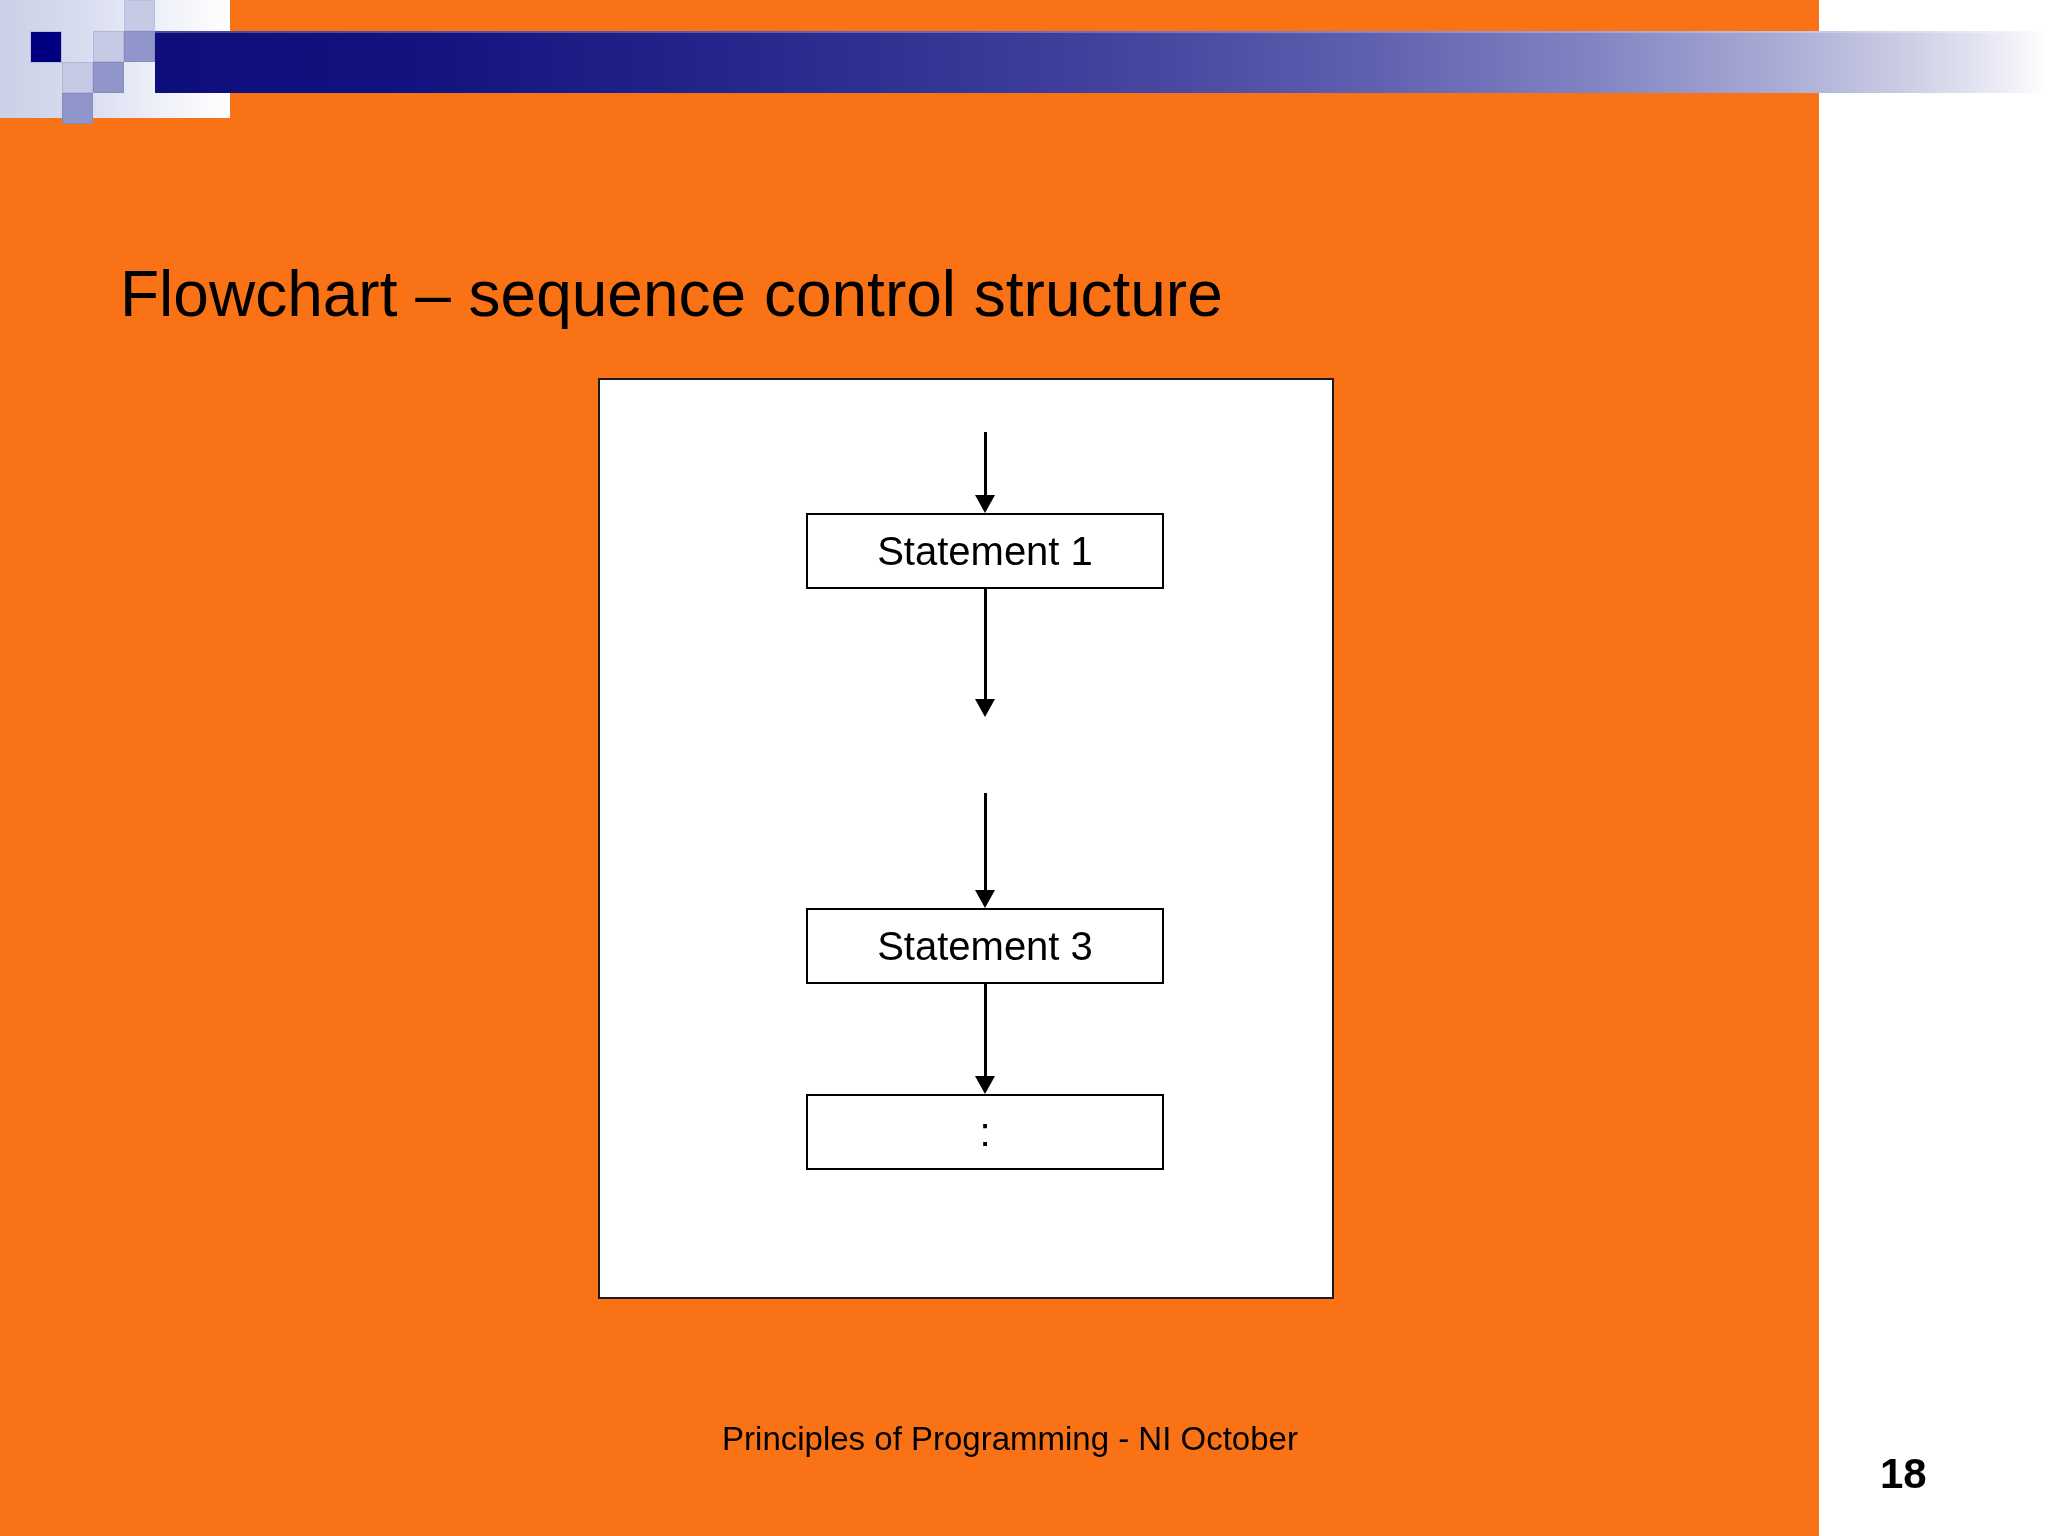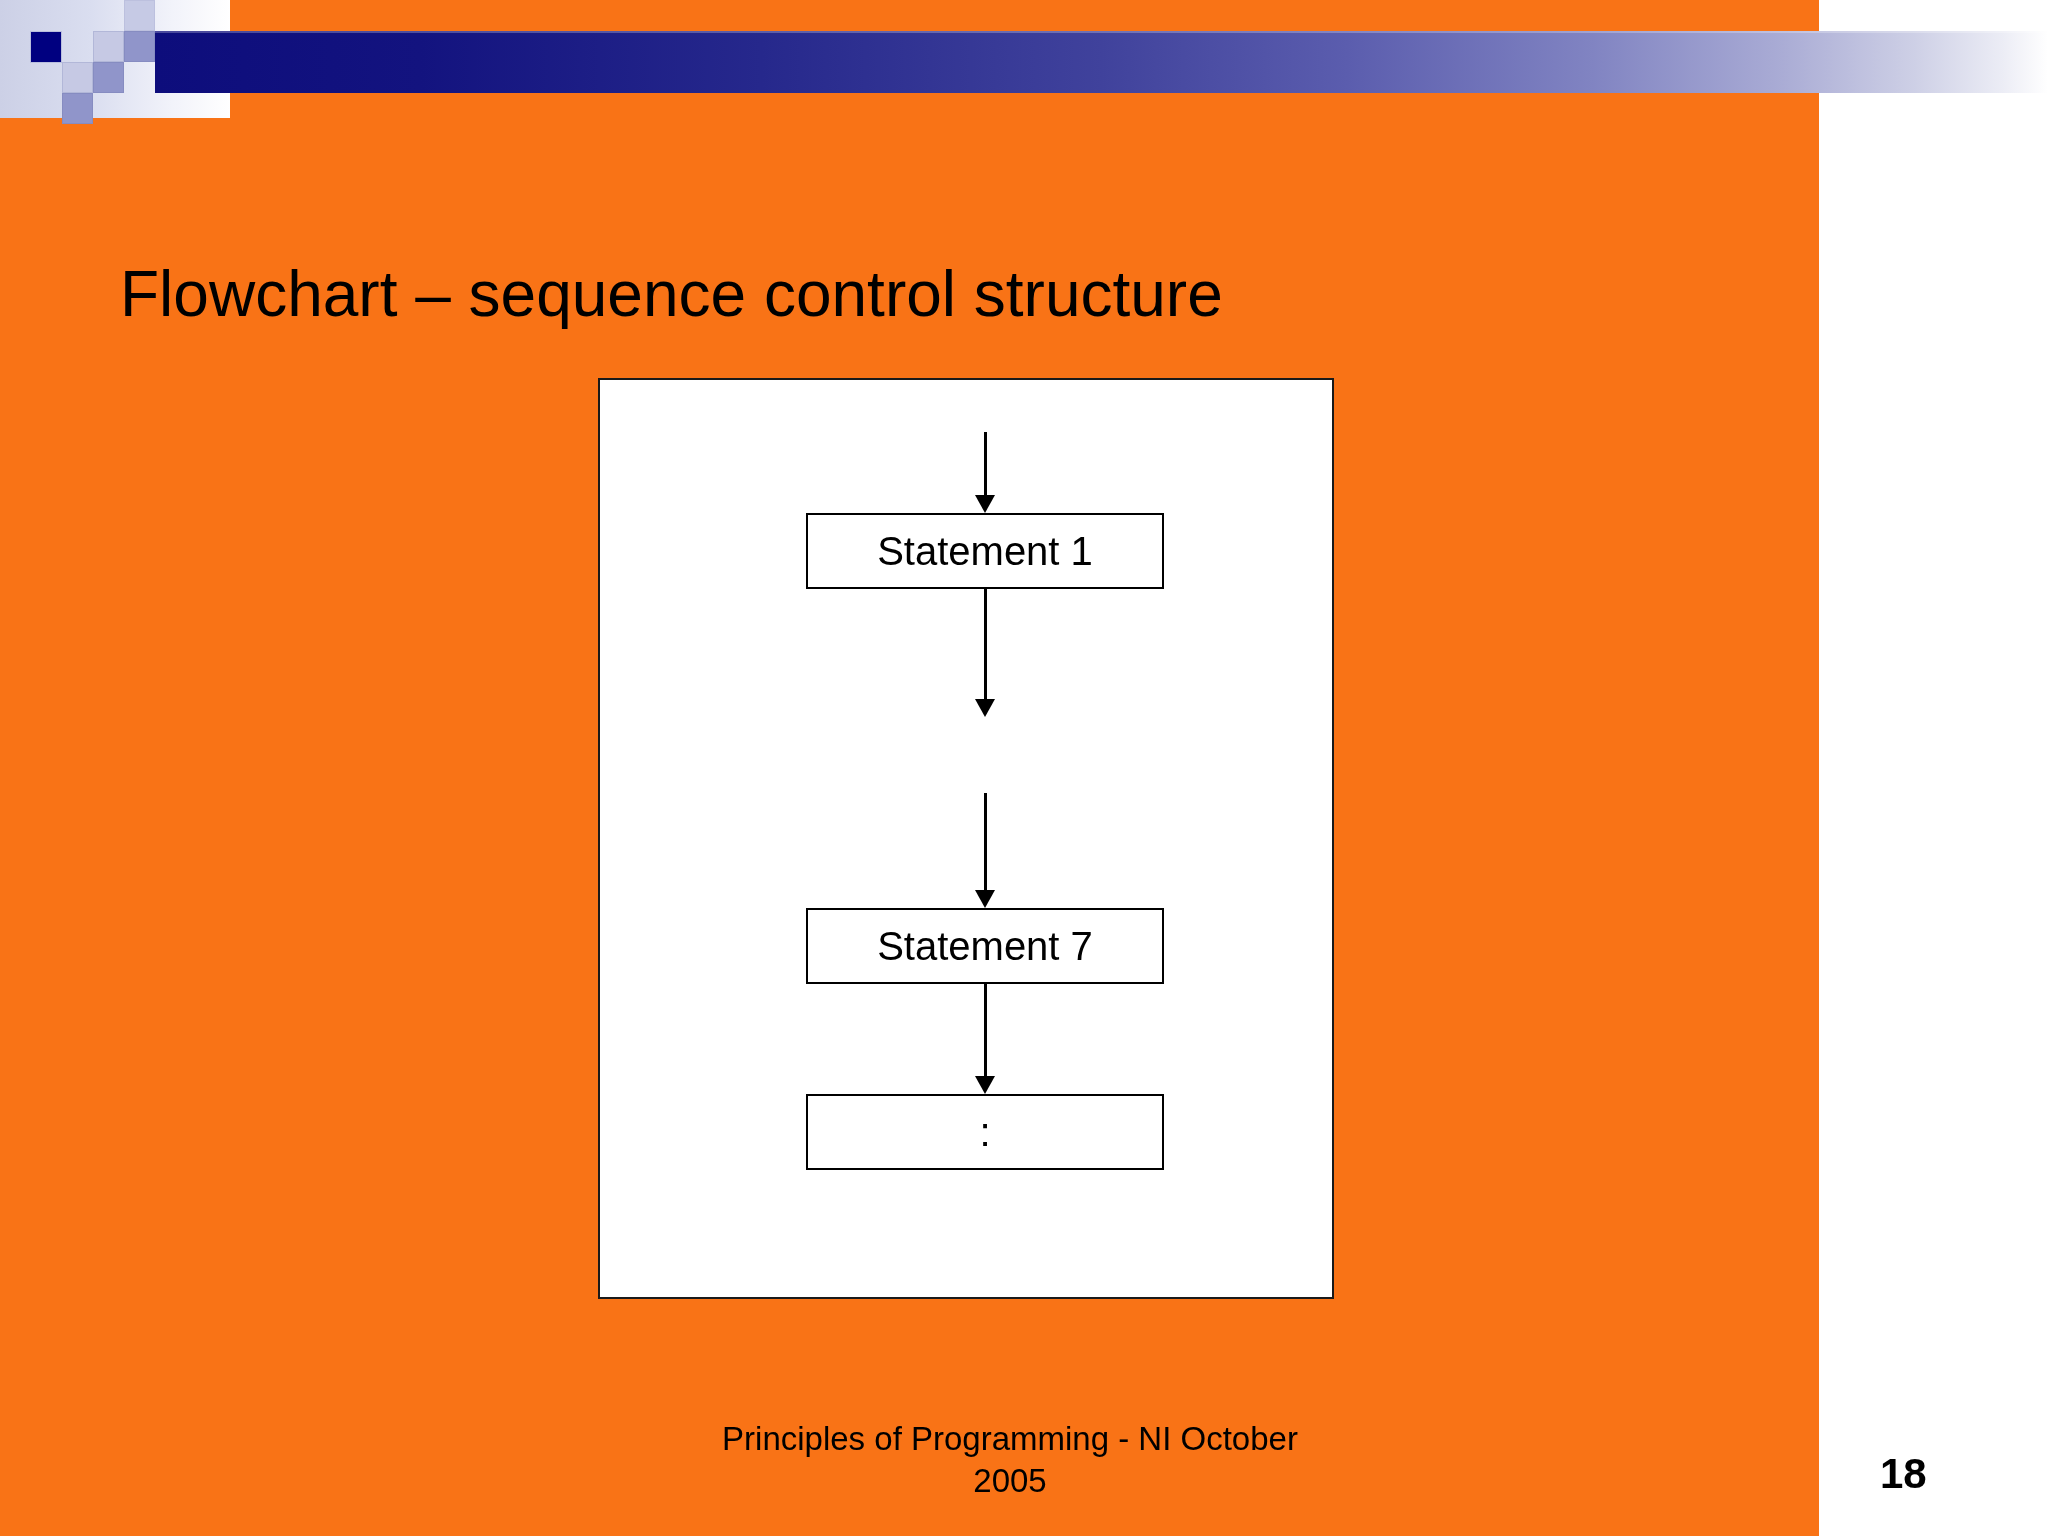--- a/index.html
+++ b/index.html
@@ -231,35 +231,34 @@
         <div class="head"></div>
       </div>
 
 
       <div class="fc-arrow a2">
         <div class="shaft"></div>
         <div class="head"></div>
       </div>
 
       <div class="fc-node n3">
-        <span>Statement 7</span>
+        <span>Statement 3</span>
       </div>
 
       <div class="fc-arrow a3">
         <div class="shaft"></div>
         <div class="head"></div>
       </div>
 
       <div class="fc-node n4">
         <span>:</span>
       </div>
 
     </div>
   </div>
 
   <div id="footer-text">
     <div>Principles of Programming - NI October</div>
-    <div>2005</div>
   </div>
 
   <div id="page-number">18</div>
 
 </div>
 
 </body></html>

